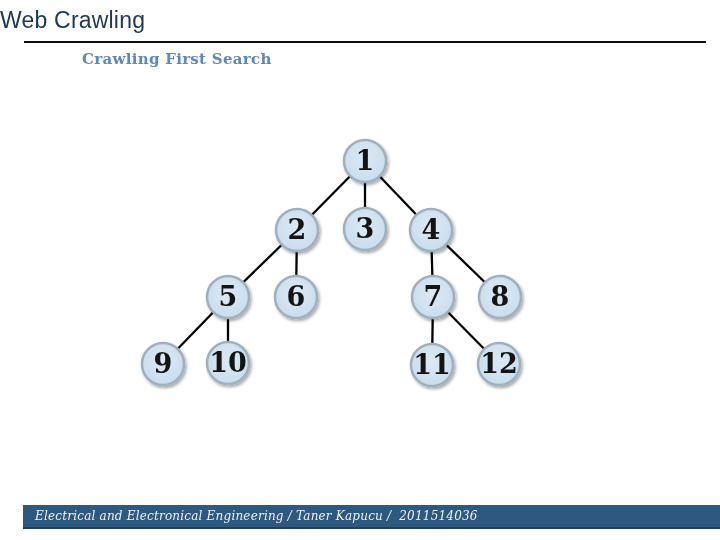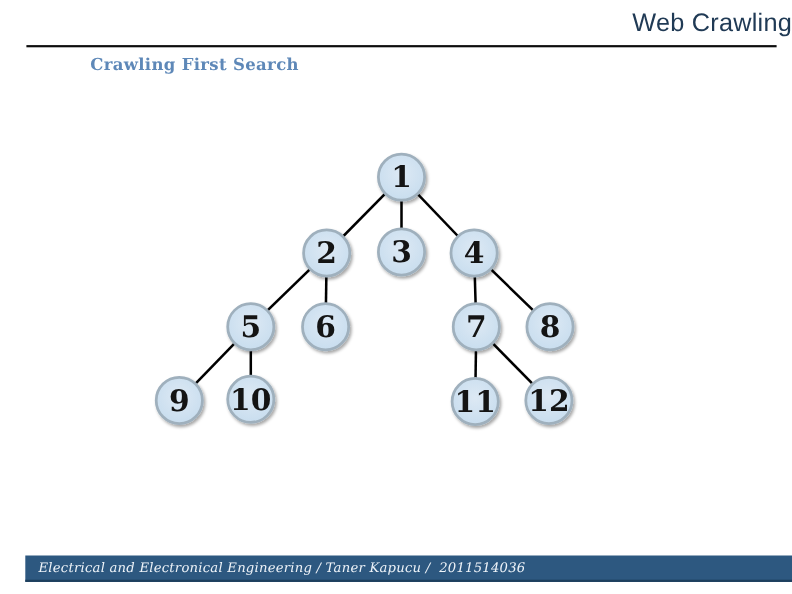--- a/index.html
+++ b/index.html
@@ -13,21 +13,21 @@
     width: 720px;
     height: 540px;
     background: #ffffff;
     overflow: hidden;
   }
   .slide-title {
     position: absolute;
     top: 7px;
     left: 0;
     width: 720px;
-    text-align: right;
+    text-align: left;
     font-family: "Liberation Sans", sans-serif;
     font-size: 23px;
     font-weight: 500;
     letter-spacing: 0.2px;
     color: var(--title, #203a55);
   }
   .divider {
     position: absolute;
     top: 41px;
     left: 24px;

